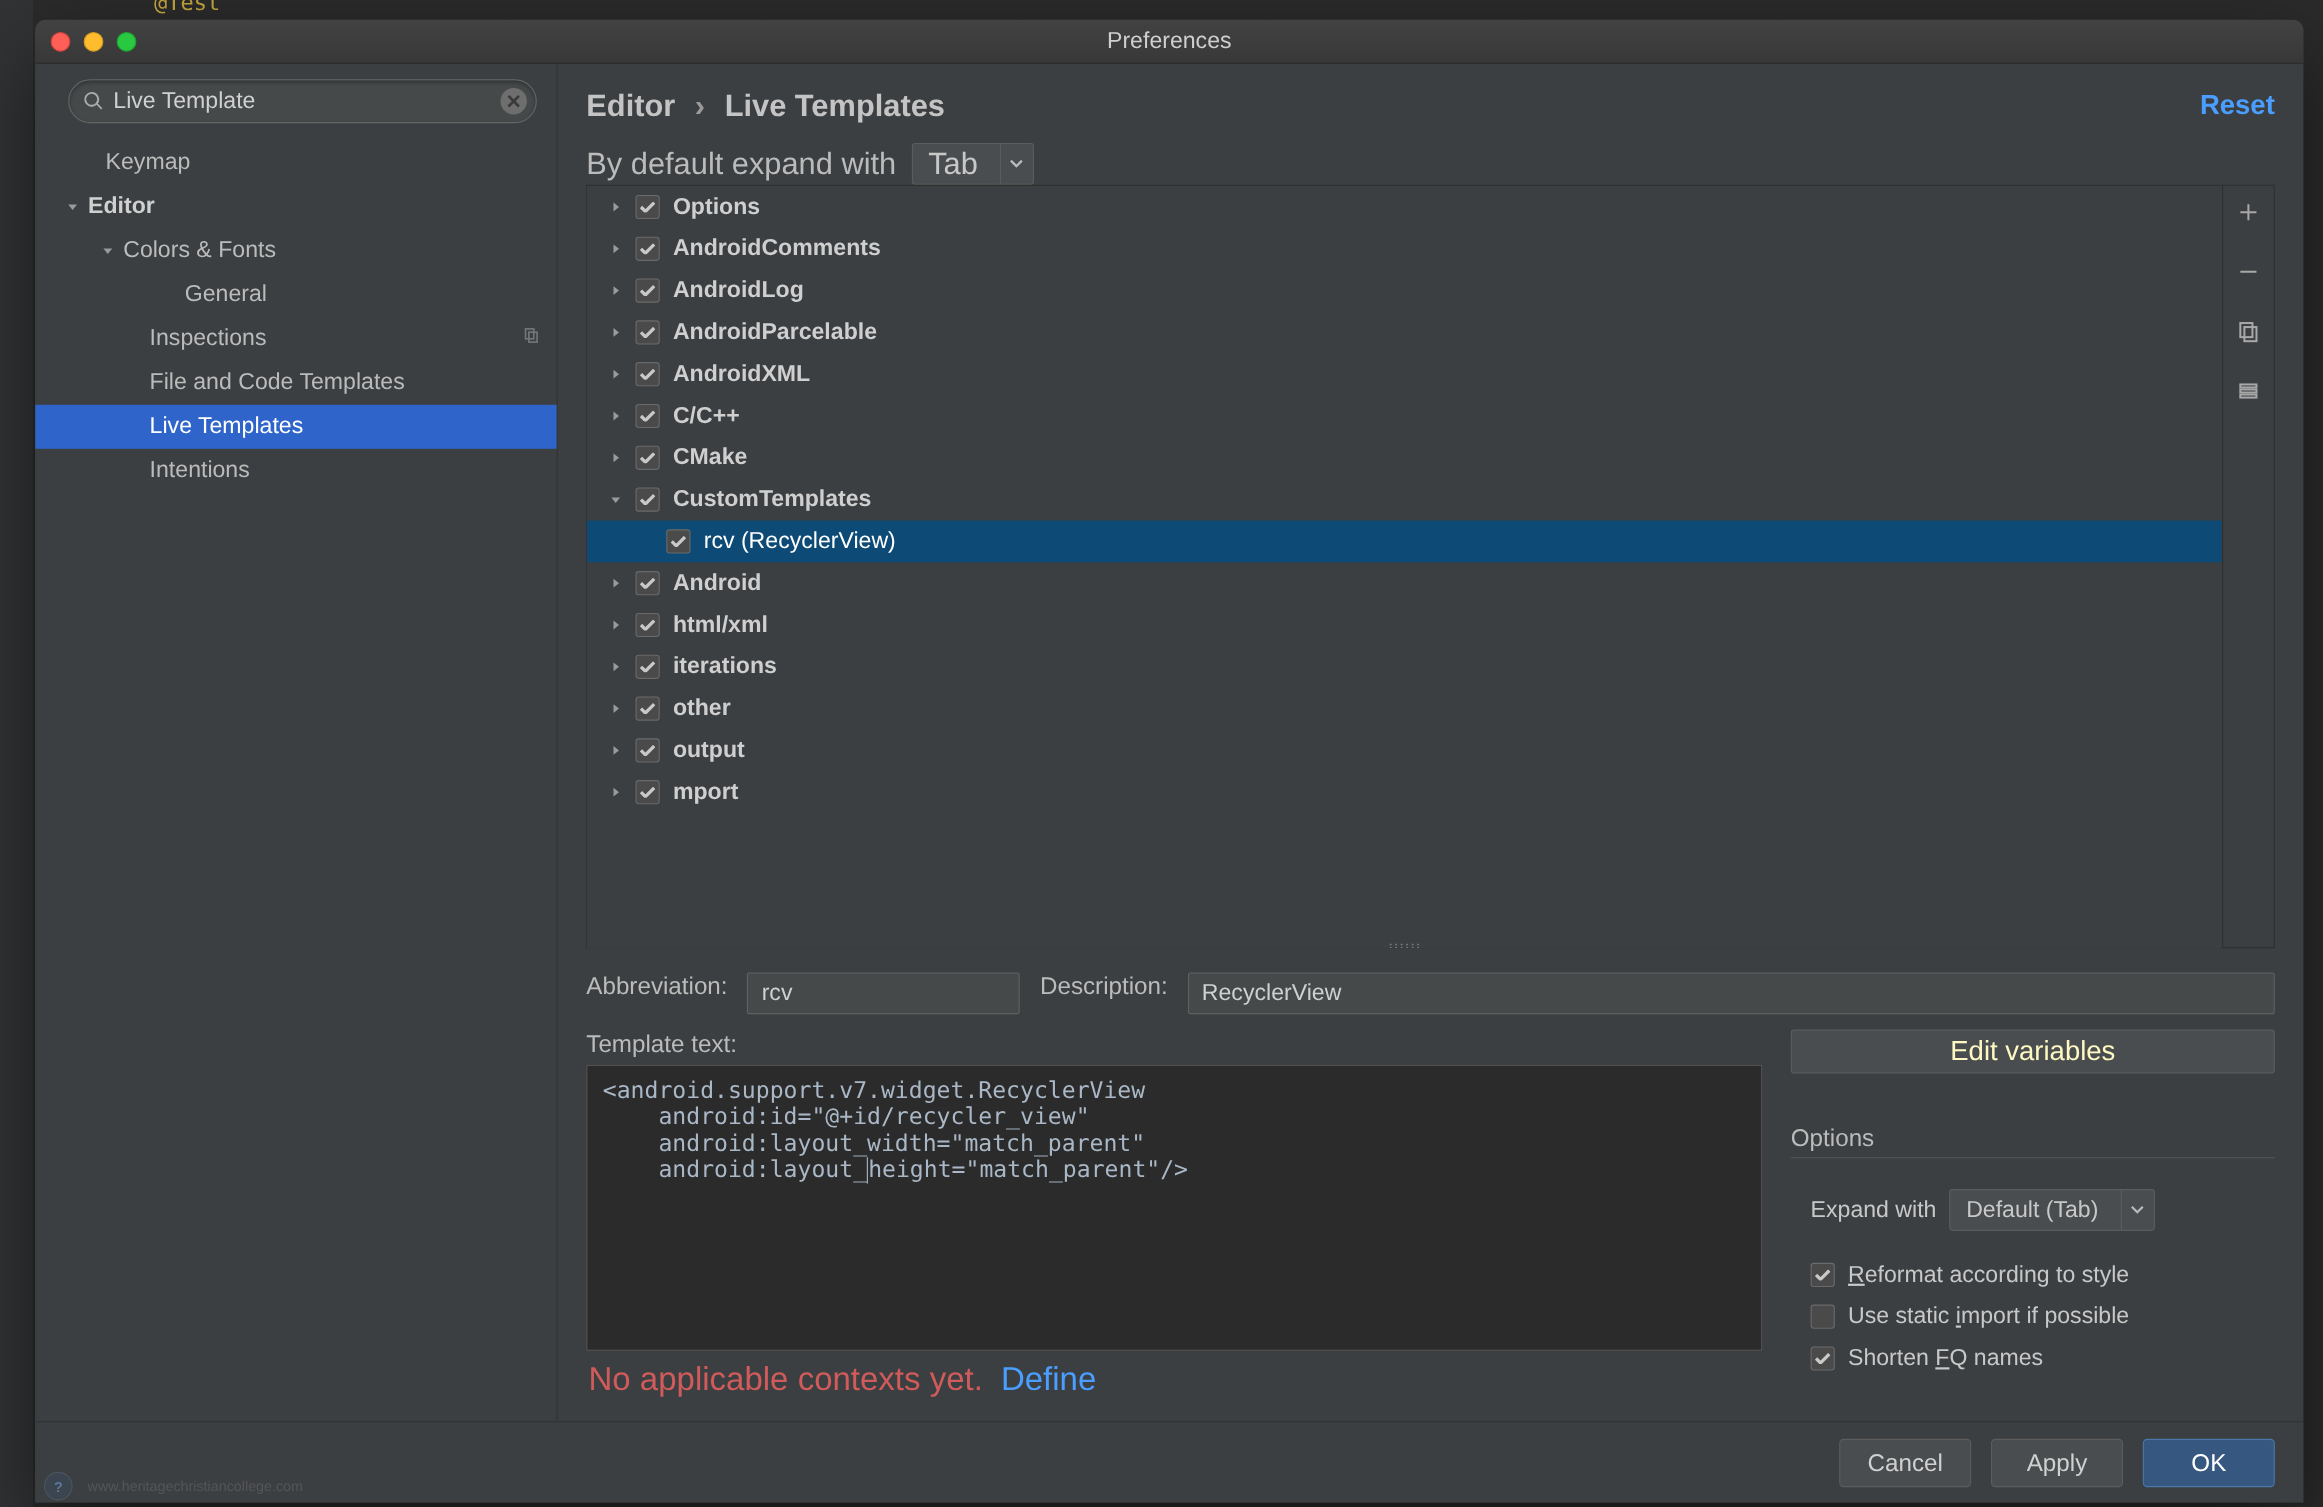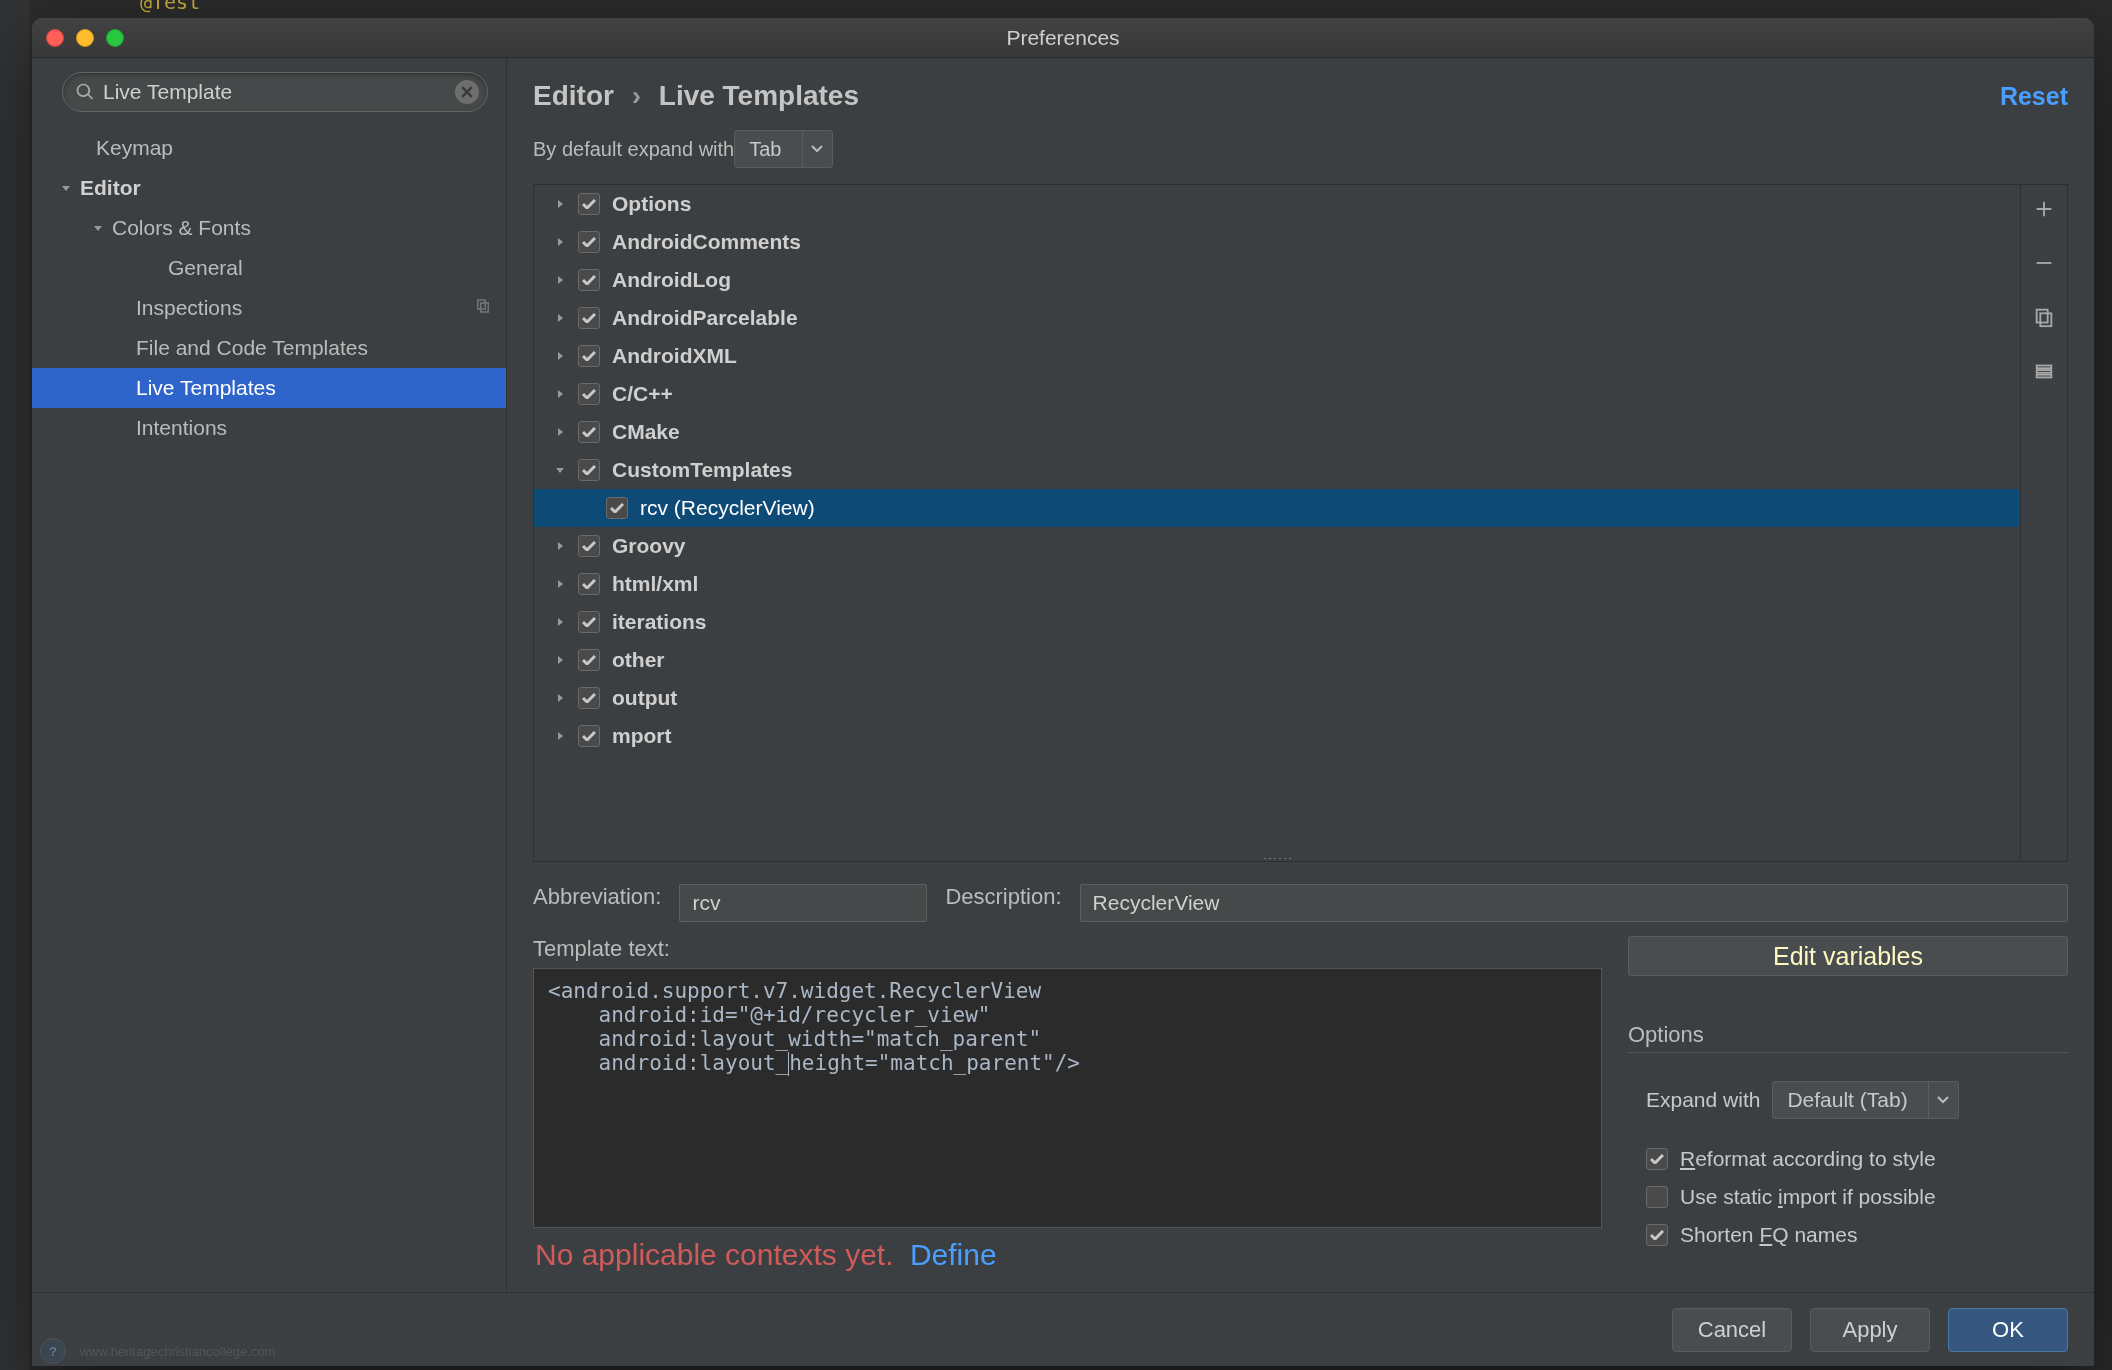--- a/index.html
+++ b/index.html
@@ -63,21 +63,21 @@
   .tree .trail { position:absolute; right:14px; opacity:.6;}
   .tree .trail svg { width:18px; height:18px; fill:#9a9a9a;}
 
   
   .main { flex:1; display:flex; flex-direction:column; padding: 14px 26px 0 26px; min-width:0; }
   .crumbrow { display:flex; align-items:center; justify-content:space-between; margin: 8px 0 18px 0; }
   .crumbs { font-size:28px; color:#c4c4c4; font-weight:600;}
   .crumbs .sep { margin: 0 10px; color:#9a9a9a;}
   .reset { color:#4a9eff; font-size:25px; cursor:pointer; font-weight:600;}
 
-  .expandrow { display:flex; align-items:center; margin-bottom: 16px; color:#bbb; font-size:20px;}
+  .expandrow { display:flex; align-items:center; gap: 14px; color:#bbb; font-size:28px;}
   .select {
     height: 38px; background:#4a4d4f; border:1px solid #5c5c5c;
     display:flex; align-items:center; border-radius:3px; overflow:hidden;
   }
   .select .val { padding: 0 20px 0 14px; color:#c8c8c8;}
   .select .btn { width:30px; height:100%; border-left:1px solid #5c5c5c; display:flex; align-items:center; justify-content:center;}
   .select .btn svg { width:12px; height:8px; fill:#bbb;}
 
   .content-row { flex:1; display:flex; min-height:0; gap:0; margin-bottom: 6px;}
   .template-list {
@@ -381,21 +381,21 @@
               <span class="tg">
                 <svg viewBox="0 0 12 12">
                   <path d="M4 2l5 4-5 4z"></path>
                 </svg>
               </span>
               <span class="cb">
                 <svg viewBox="0 0 14 10">
                   <path d="M1 5l4 4 8-8"></path>
                 </svg>
               </span>
-              <span class="nm">Groovy</span>
+              <span class="nm">Android</span>
             </div>
             <div class="g">
               <span class="tg">
                 <svg viewBox="0 0 12 12">
                   <path d="M4 2l5 4-5 4z"></path>
                 </svg>
               </span>
               <span class="cb">
                 <svg viewBox="0 0 14 10">
                   <path d="M1 5l4 4 8-8"></path>

